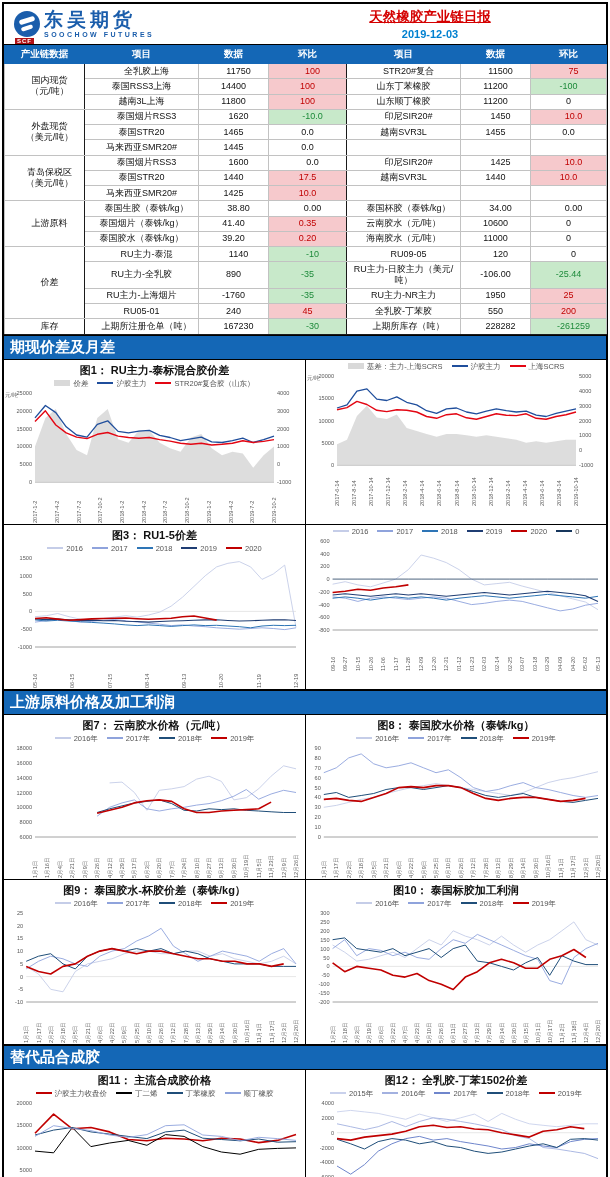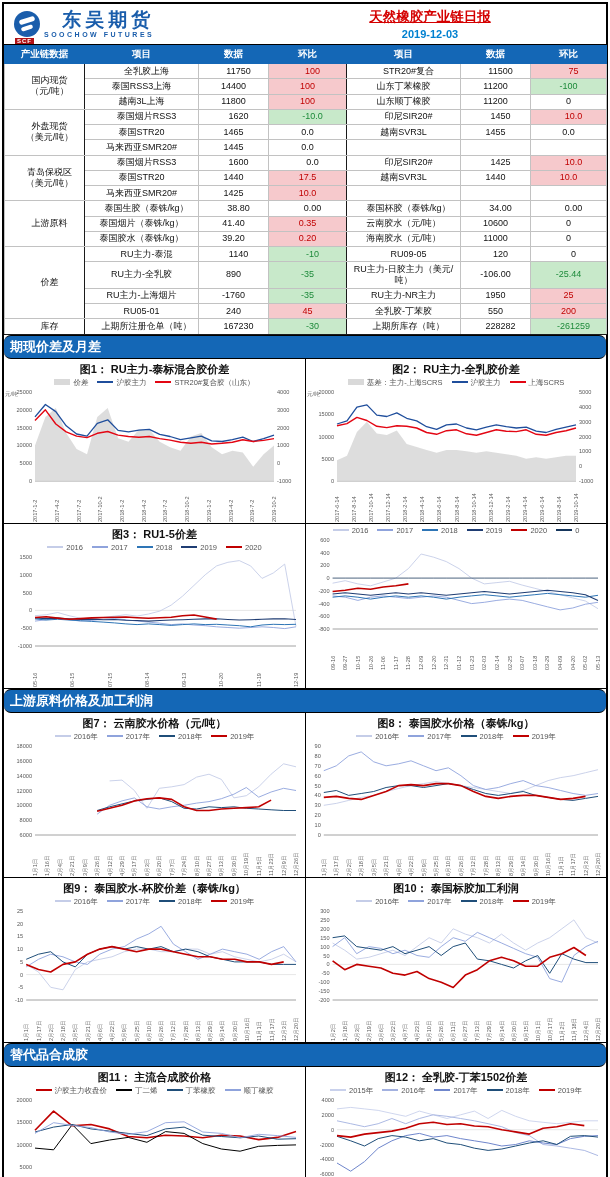--- a/index.html
+++ b/index.html
@@ -5,37 +5,37 @@
   html,body{margin:0;padding:0;background:#fff;}
   body{width:610px;font-family:"Liberation Sans","DejaVu Sans",sans-serif;-webkit-font-smoothing:antialiased;}
   .page{width:602px;margin:2px auto;border:2px solid #000;background:#fff;}
   
   .hdr{display:flex;align-items:center;height:40px;border-bottom:1px solid #000;}
   .logo{display:flex;align-items:center;gap:4px;padding-left:10px;width:240px;}
   .emblem{width:26px;height:26px;border-radius:50%;background:#1a5dab;position:relative;flex:0 0 auto;}
   .emblem:before{content:"";position:absolute;left:5px;top:7px;width:16px;height:5px;border-radius:3px;background:#fff;transform:rotate(-18deg);}
   .emblem:after{content:"";position:absolute;left:7px;top:15px;width:12px;height:4px;border-radius:2px;background:#fff;transform:rotate(-18deg);}
   .embadge{position:absolute;left:1px;bottom:-7px;background:#b01116;color:#fff;font-size:6px;font-weight:bold;padding:0 2px;letter-spacing:1px;}
-  .logotxt .cn{color:#1a5dab;font-size:19px;font-weight:bold;letter-spacing:4px;line-height:1;text-align:right;}
+  .logotxt .cn{color:#1a5dab;font-size:19px;font-weight:bold;letter-spacing:4px;line-height:1;}
   .logotxt .en{color:#1a5dab;font-size:7px;font-weight:bold;letter-spacing:2.5px;line-height:1;margin-top:2px;}
   .titleblk{flex:1;text-align:center;}
   .titleblk .t{color:#d40000;font-size:13.5px;font-weight:bold;text-decoration:underline;}
   .titleblk .d{color:#0080d0;font-size:11px;font-weight:bold;margin-top:2px;}
   
   table.tbl{width:100%;border-collapse:collapse;table-layout:fixed;font-size:9px;}
   .tbl th{background:#1467b6;color:#fff;font-weight:bold;padding:2px 1px;border:1px solid #1467b6;font-size:9.5px;}
   .tbl td{border:1px solid #c2c2c2;text-align:center;padding:1.5px 1px;color:#111;line-height:1.25;}
   .tbl td.gcol{border-right:1.5px solid #1a1a1a;font-weight:normal;text-align:center;}
   .tbl td.dk{border-right:1.5px solid #1a1a1a;}
   .tbl tr.gsep td{border-top:1.5px solid #1a1a1a;padding-left:11px;}
   .tbl tr:last-child td{border-bottom:1.5px solid #1a1a1a;}
   td.up{background:#f6c9cc;color:#c00000;}
   td.down{background:#c8e9ca;color:#1d8a3a;}
   
-  .secbar{background:#1467b6;color:#fff;font-size:13px;font-weight:bold;padding:2px 6px;border-top:1px solid #000;border-bottom:1px solid #000;border-radius:7px;}
+  .secbar{background:#1467b6;color:#fff;font-size:15px;font-weight:bold;padding:2px 6px;border-top:1px solid #000;border-bottom:1px solid #000;}
   
   .chart-grid{display:flex;flex-wrap:wrap;}
   .chart-cell{width:50%;box-sizing:border-box;padding:2px 0 0 0;border-bottom:1px solid #000;}
   .chart-cell.rt{border-left:1px solid #000;}
   .chart-title{font-size:11px;font-weight:bold;text-align:center;color:#111;padding:1px 4px;}
   .chart-legend{display:flex;flex-wrap:wrap;justify-content:center;column-gap:9px;row-gap:1px;font-size:7.5px;color:#555;line-height:1.2;padding:0 2px;}
   .chart-legend .li{display:flex;align-items:center;gap:3px;}
   .sw-line{width:16px;height:2px;display:inline-block;}
   .sw-area{width:16px;height:6px;display:inline-block;}
   svg.chart-svg{display:block;width:299px;height:136px;}
@@ -273,21 +273,20 @@
           <text transform="translate(250.3,135) rotate(-90)" class="tick">2019-7-2</text>
           <text transform="translate(272.0,135) rotate(-90)" class="tick">2019-10-2</text>
           <line x1="31" y1="94" x2="270" y2="94" stroke="#8c8c8c" stroke-width="0.8"></line>
           <path d="M31.0,94L31.0,58.4L41.4,29.9L51.8,21.0L62.2,45.9L72.6,62.0L83.0,67.3L93.3,29.9L103.7,21.0L114.1,51.3L124.5,54.8L134.9,42.4L145.3,42.4L155.7,54.8L166.1,60.2L176.5,63.7L186.9,49.5L197.3,45.9L207.7,60.2L218.0,67.3L228.4,63.7L238.8,65.5L249.2,79.8L259.6,67.3L270.0,58.4L270.0,94Z" fill="#d9d9d9" opacity="0.9" stroke="none"></path>
           <path d="M31.0,29.9L41.4,17.5L51.8,24.6L62.2,38.8L72.6,47.0L83.0,49.1L93.3,36.3L103.7,32.8L114.1,43.4L124.5,44.9L134.9,43.1L145.3,42.4L155.7,47.4L166.1,49.5L176.5,52.7L186.9,50.9L197.3,49.1L207.7,53.8L218.0,54.5L228.4,52.7L238.8,50.2L249.2,54.5L259.6,51.6L270.0,48.1" fill="none" stroke="#1f4e9c" stroke-width="1.3" stroke-linejoin="round"></path>
           <path d="M31.0,33.5L41.4,22.8L51.8,37.0L62.2,44.9L72.6,49.1L83.0,50.6L93.3,46.3L103.7,44.5L114.1,48.1L124.5,49.5L134.9,50.2L145.3,49.5L155.7,51.6L166.1,53.1L176.5,55.2L186.9,56.3L197.3,55.2L207.7,57.0L218.0,56.3L228.4,55.2L238.8,52.7L249.2,54.5L259.6,53.4L270.0,51.6" fill="none" stroke="#e30613" stroke-width="1.4" stroke-linejoin="round"></path>
           <text x="1" y="9" class="tick" style="fill:#595959">元/吨</text>
         </svg>
       </div>
     <div class="chart-cell rt">
-        <div class="chart-title">图2： RU主力-全乳胶价差</div>
         <div class="chart-legend">
           <span class="li">
             <span class="sw-area" style="background: rgb(217, 217, 217);"></span>
             <span>基差：主力-上海SCRS</span>
           </span>
           <span class="li">
             <span class="sw-line" style="background: rgb(31, 78, 156);"></span>
             <span>沪胶主力</span>
           </span>
           <span class="li">

